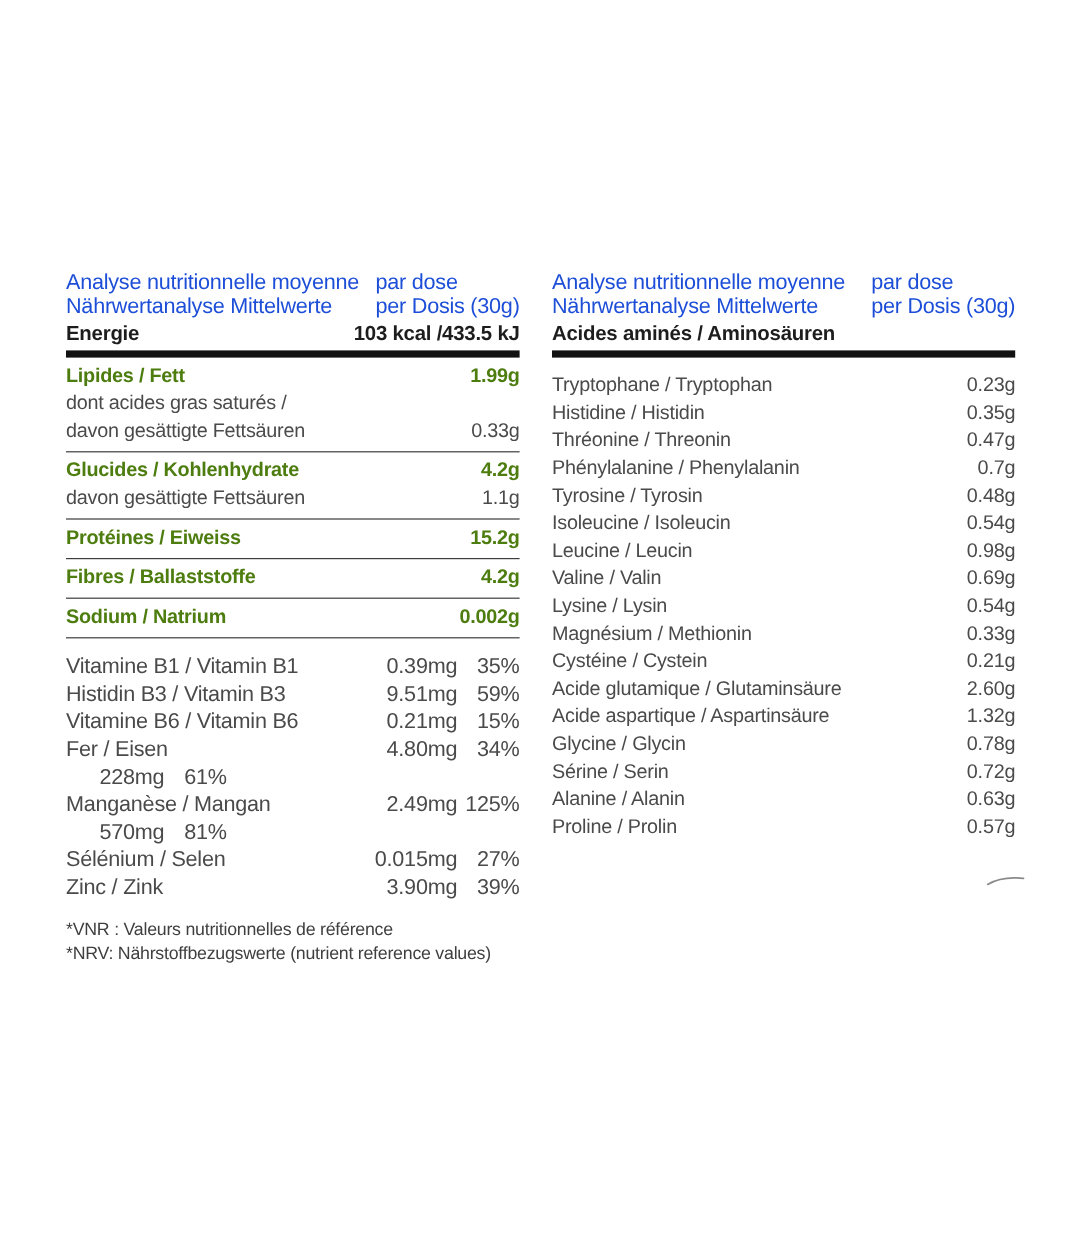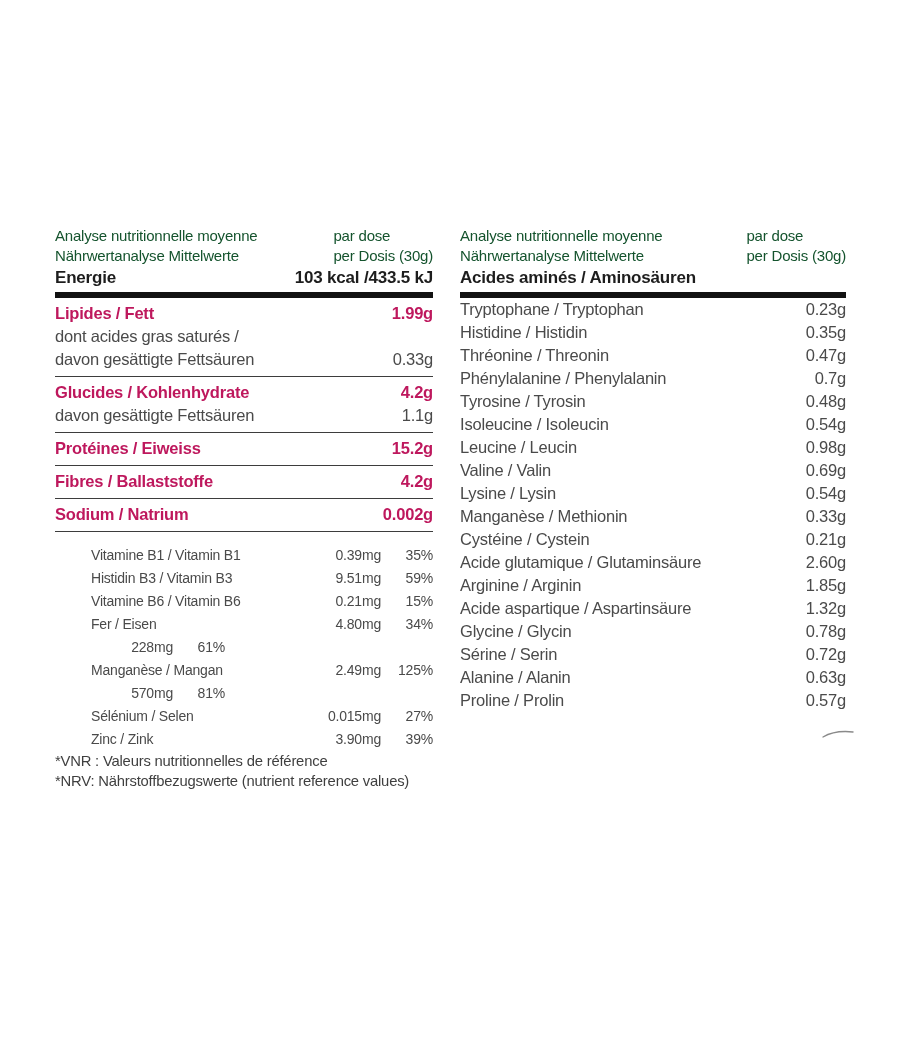--- a/index.html
+++ b/index.html
@@ -20,23 +20,23 @@
   .col {
     position: absolute;
     top: 226px;
   }
   .col-left  { left: 55px;  width: 378px; }
   .col-right { left: 460px; width: 386px; }
 
   .hdr-row {
     display: flex;
     justify-content: space-between;
-    font-size: 15px;
+    font-size: 18px;
     line-height: 19.5px;
-    color: #14532d;
+    color: #1d4ed8;
   }
   .hdr-right { text-align: left; white-space: nowrap; }
 
   .section-row {
     display: flex;
     justify-content: space-between;
     margin-top: 3px;
     padding-bottom: 4px;
     font-size: 17px;
     font-weight: bold;
@@ -50,43 +50,43 @@
   .macro-group {
     border-bottom: 1.5px solid #3d3d3d;
     padding: 4px 0 5px 0;
   }
   .m-row {
     display: flex;
     justify-content: space-between;
     font-size: 16.5px;
     line-height: 23px;
   }
-  .m-row.bold { font-weight: bold; color: #be185d; gap: 20px; }
+  .m-row.bold { font-weight: bold; color: #4d7c0f; gap: 20px; }
   .m-row .val { white-space: nowrap; }
 
   .micro-list { padding-top: 12px; }
   .micro-row {
     display: flex;
-    font-size: 14px;
+    font-size: 18px;
     line-height: 23px;
-    margin-left: 36px;
   }
   .micro-row .lbl { flex: 1 1 auto; }
   .micro-row .amt { width: 82px; text-align: right; white-space: nowrap; }
   .micro-row .nrv { width: 52px; text-align: right; white-space: nowrap; }
 
-  .amino-list { padding-top: 0; }
+  .amino-list { padding-top: 12px; }
   .amino-row {
     display: flex;
     justify-content: space-between;
     font-size: 16.5px;
     line-height: 23px;
   }
 
   .footnotes {
+    margin-top: 14px;
     font-size: 14.8px;
     line-height: 20px;
     color: #3f3f3f;
   }
 
   .curve-mark {
     position: absolute;
     left: 822px;
     top: 728px;
     width: 32px;
@@ -263,34 +263,30 @@
         </div>
         <div class="amino-row">
           <span class="lbl">Valine / Valin</span>
           <span class="val">0.69g</span>
         </div>
         <div class="amino-row">
           <span class="lbl">Lysine / Lysin</span>
           <span class="val">0.54g</span>
         </div>
         <div class="amino-row">
-          <span class="lbl">Manganèse / Methionin</span>
+          <span class="lbl">Magnésium / Methionin</span>
           <span class="val">0.33g</span>
         </div>
         <div class="amino-row">
           <span class="lbl">Cystéine / Cystein</span>
           <span class="val">0.21g</span>
         </div>
         <div class="amino-row">
           <span class="lbl">Acide glutamique / Glutaminsäure</span>
           <span class="val">2.60g</span>
-        </div>
-        <div class="amino-row">
-          <span class="lbl">Arginine / Arginin</span>
-          <span class="val">1.85g</span>
         </div>
         <div class="amino-row">
           <span class="lbl">Acide aspartique / Aspartinsäure</span>
           <span class="val">1.32g</span>
         </div>
         <div class="amino-row">
           <span class="lbl">Glycine / Glycin</span>
           <span class="val">0.78g</span>
         </div>
         <div class="amino-row">

